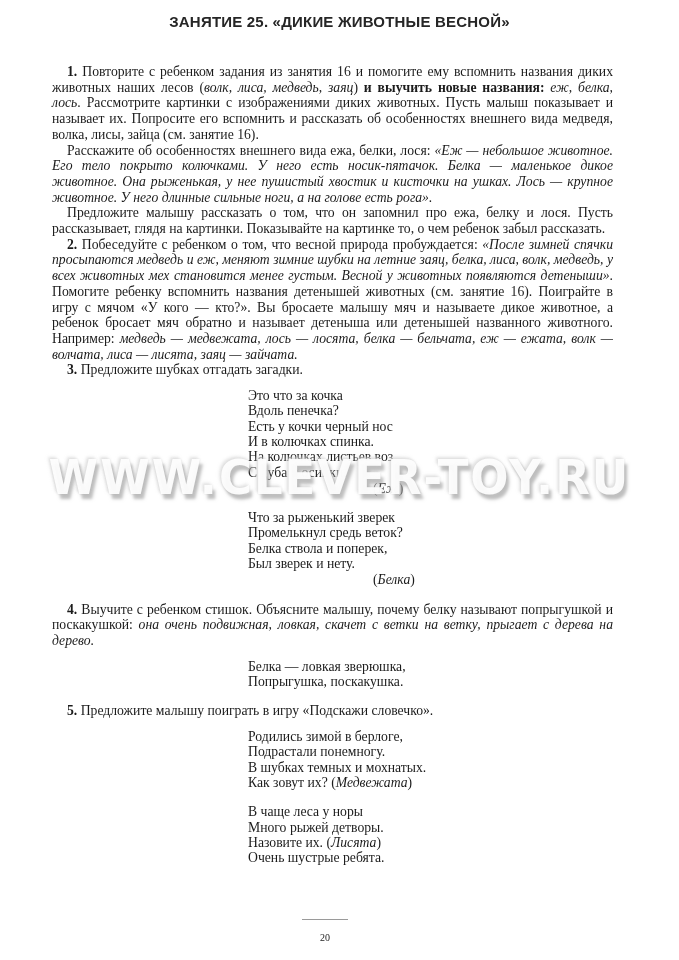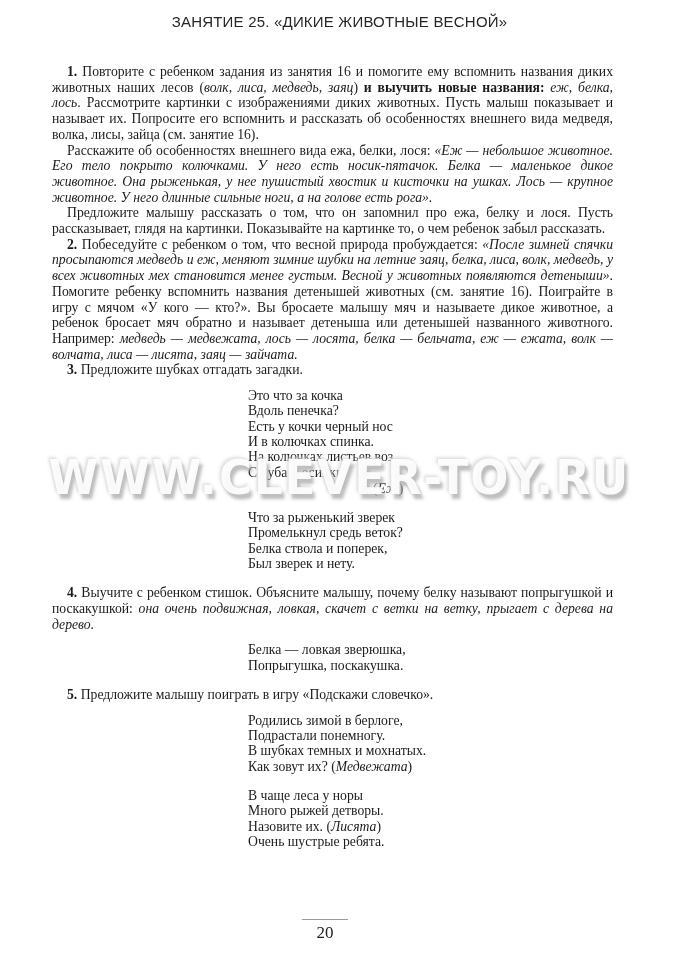--- a/index.html
+++ b/index.html
@@ -8,21 +8,21 @@
     width:679px; height:960px;
     background:#ffffff;
     font-family:"Liberation Serif", serif;
     color:#1b1b1b;
     overflow:hidden;
   }
   .title {
     position:absolute; top:13px; left:0; width:679px;
     text-align:center;
     font-family:"Liberation Sans", sans-serif;
-    font-weight:normal;
+    font-weight:bold;
     font-size:15px;
     letter-spacing:.2px;
     color:#262626;
   }
   .content {
     position:absolute; top:64px; left:52px; width:561px;
   }
   .para {
     margin:0;
     text-align:justify;
@@ -58,21 +58,21 @@
     z-index:5;
     pointer-events:none;
   }
   .footer-rule {
     position:absolute; bottom:40px; left:302px; width:46px;
     border-top:1px solid #9a9a9a;
   }
   .page-number {
     position:absolute; bottom:17px; left:300px; width:50px;
     text-align:center;
-    font-size:17px;
+    font-size:10px;
     color:#222222;
   }
 </style>
 </head>
 <body>
 
 <div class="page">
   <div class="title">ЗАНЯТИЕ 25. «ДИКИЕ ЖИВОТНЫЕ ВЕСНОЙ»</div>
   <div class="content" id="content">
       <p class="para"><b>1. </b><span>Повторите с ребенком задания из занятия 16 и помогите ему вспомнить названия диких животных наших лесов (</span><i>волк, лиса, медведь, заяц</i><span>) </span><b>и выучить новые названия: </b><i>еж, белка, лось</i><span>. Рассмотрите картинки с изображениями диких животных. Пусть малыш показывает и называет их. Попросите его вспомнить и рассказать об особенностях внешнего вида медведя, волка, лисы, зайца (см. занятие 16).</span></p>
@@ -87,20 +87,21 @@
         <div class="poem-line"><span>И в колючках спинка.</span></div>
         <div class="poem-line"><span>На колючках листьев воз</span></div>
         <div class="poem-line"><span>С дуба и осинки.</span></div>
         <div class="poem-answer"><span>(</span><i>Еж</i><span>)</span></div>
       </div>
       <div class="poem">
         <div class="poem-line"><span>Что за рыженький зверек</span></div>
         <div class="poem-line"><span>Промелькнул средь веток?</span></div>
         <div class="poem-line"><span>Белка ствола и поперек,</span></div>
         <div class="poem-line"><span>Был зверек и нету.</span></div>
+        <div class="poem-answer"><span>(</span><i>Белка</i><span>)</span></div>
       </div>
       <p class="para"><b>4. </b><span>Выучите с ребенком стишок. Объясните малышу, почему белку называют попрыгушкой и поскакушкой: </span><i>она очень подвижная, ловкая, скачет с ветки на ветку, прыгает с дерева на дерево.</i></p>
       <div class="poem">
         <div class="poem-line"><span>Белка — ловкая зверюшка,</span></div>
         <div class="poem-line"><span>Попрыгушка, поскакушка.</span></div>
       </div>
       <p class="para"><b>5. </b><span>Предложите малышу поиграть в игру «Подскажи словечко».</span></p>
       <div class="poem">
         <div class="poem-line"><span>Родились зимой в берлоге,</span></div>
         <div class="poem-line"><span>Подрастали понемногу.</span></div>

